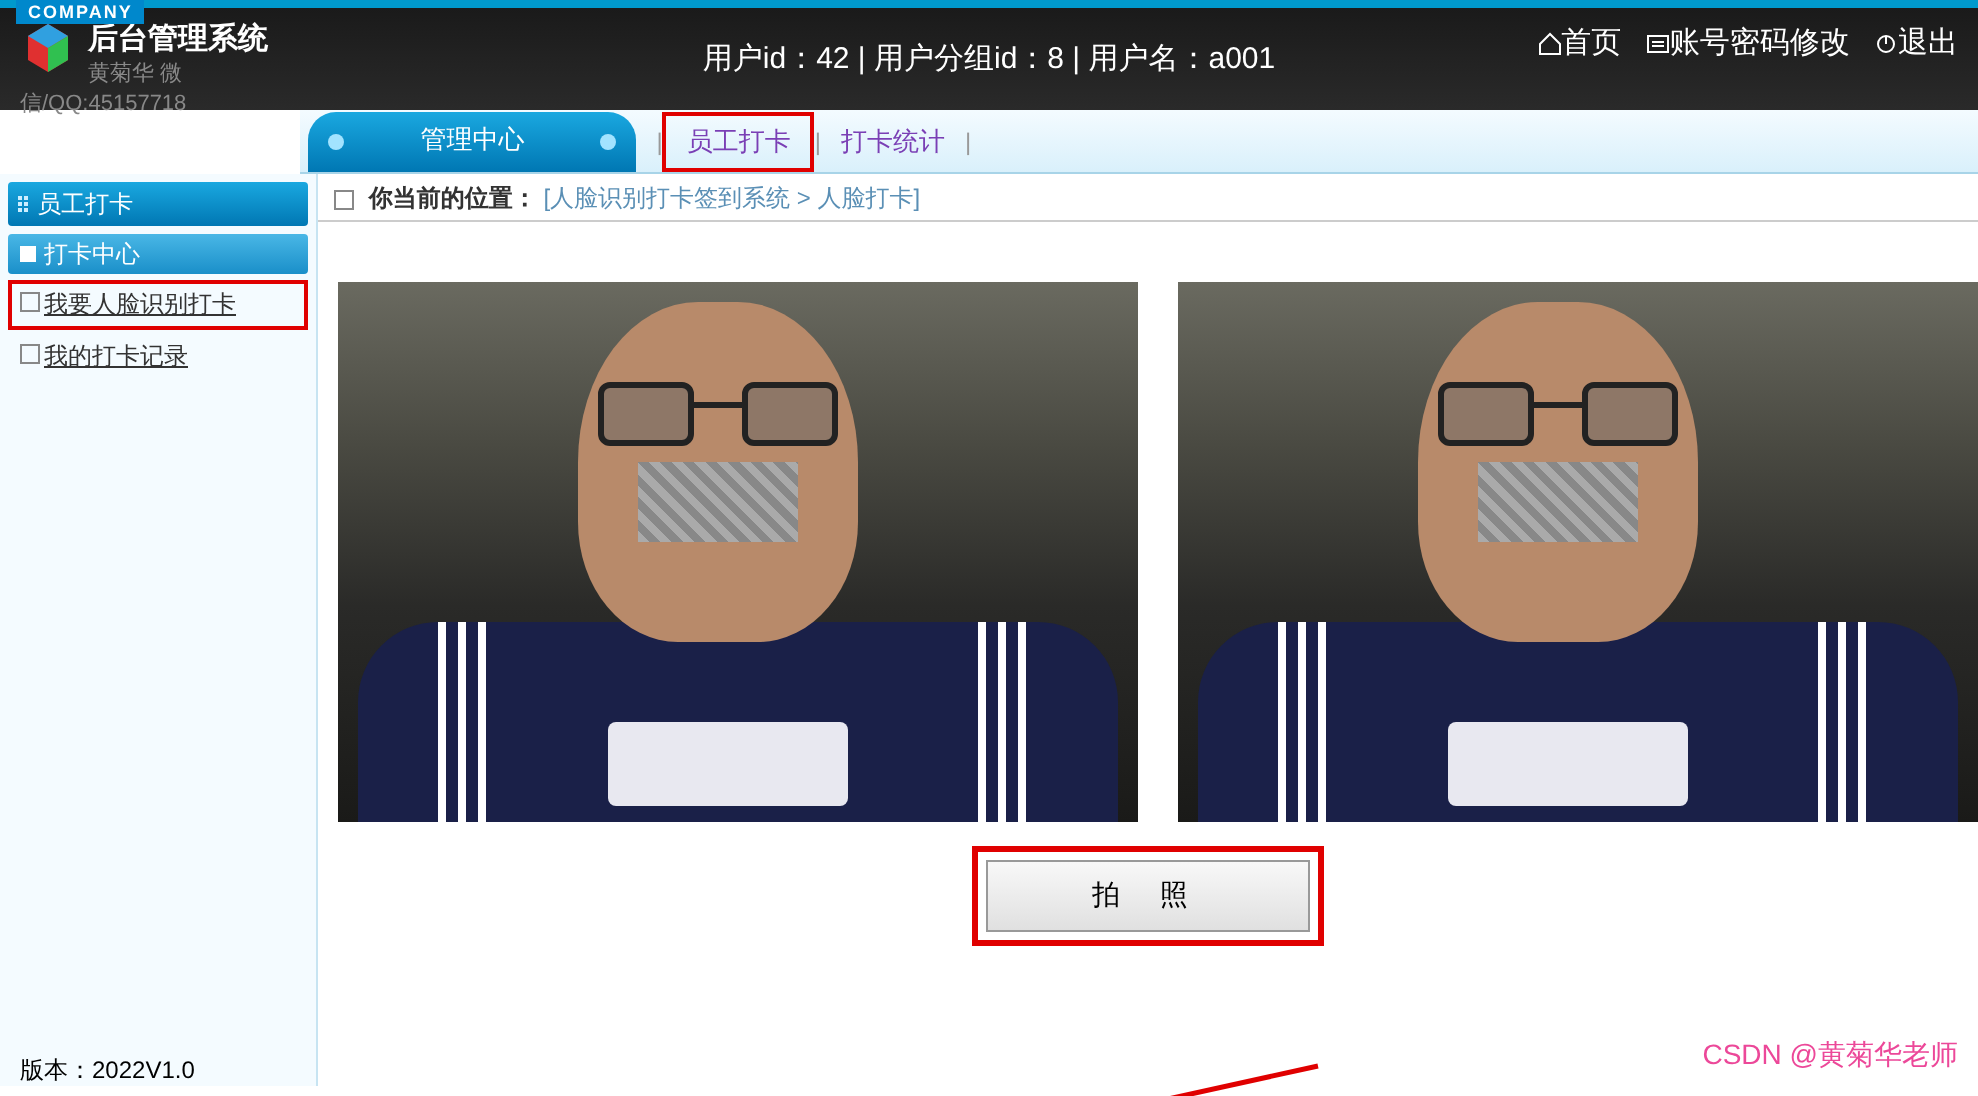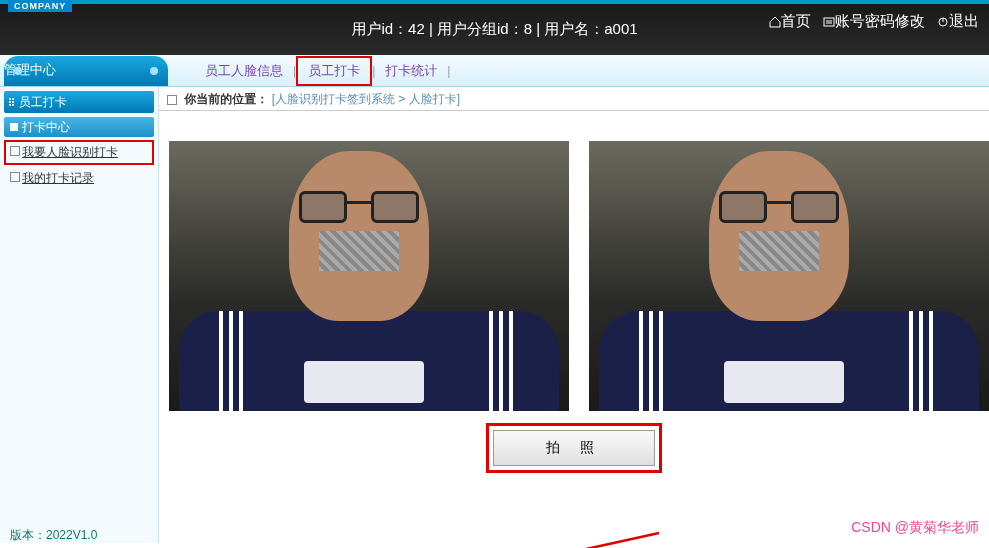--- a/index.html
+++ b/index.html
@@ -10,21 +10,21 @@
 .logo-area { float: left; padding: 6px 10px; color: #fff; }
 .logo-area .logo-icon { float: left; width: 28px; height: 28px; margin-right: 6px; }
 .logo-area .title { font-size: 15px; font-weight: bold; }
 .logo-area .sub { font-size: 11px; color: #888; }
 .top-center { position: absolute; left: 0; right: 0; text-align: center; color: #fff; font-size: 15px; top: 16px; pointer-events: none; }
 .top-right { float: right; padding: 8px 10px; color: #fff; font-size: 15px; }
 .top-right a { color: #fff; text-decoration: none; margin-left: 8px; }
 .top-right .mini-icon { display: inline-block; vertical-align: middle; }
 
 .tabbar { background: linear-gradient(#f4fbff, #d9f0fb); height: 32px; border-bottom: 1px solid #a8d4e8; display: flex; }
-.mgmt-tab { width: 164px; height: 30px; margin: 1px 17px 0 4px; background: linear-gradient(#1aa8e0, #0077b3); border-radius: 14px 14px 0 0; color: #fff; text-align: left; line-height: 28px; font-size: 13px; position: relative; }
+.mgmt-tab { width: 164px; height: 30px; margin: 1px 0 0 4px; background: linear-gradient(#1aa8e0, #0077b3); border-radius: 14px 14px 0 0; color: #fff; text-align: center; line-height: 28px; font-size: 13px; position: relative; }
 .mgmt-tab .dot { position: absolute; width: 8px; height: 8px; background: #a2e3ff; border-radius: 50%; top: 11px; }
 .mgmt-tab .dot.l { left: 10px; }
 .mgmt-tab .dot.r { right: 10px; }
 .subtabs { flex: 1; padding-left: 10px; display: flex; align-items: center; }
 .subtabs a { color: #7a3fb5; font-size: 13px; padding: 4px 10px; text-decoration: none; }
 .subtabs .sep { color: #999; }
 .subtabs a.boxed { border: 2px solid #e00000; }
 
 .body-wrap { display: flex; height: 456px; }
 .sidebar { width: 164px; background: #f4fbff; border-right: 1px solid #c7e4f2; padding: 4px 4px 0 4px; }
@@ -32,21 +32,21 @@
 .side-section-hdr .grip { position: absolute; left: 4px; top: 6px; width: 8px; height: 10px; }
 .side-section-hdr .grip span { display:block; width:2px; height:2px; background:#cceeff; float:left; margin:0.5px; }
 .side-group { margin-top: 4px; }
 .side-group-hdr { background: linear-gradient(#49b7e6, #1a8fc9); color: #fff; height: 20px; line-height: 20px; padding-left: 18px; font-size: 12px; border-radius: 2px; position: relative; }
 .side-group-hdr::before { content:""; position:absolute; left:6px; top:6px; width:8px; height:8px; background:#fff; }
 .side-item { margin: 3px 0 0 0; padding: 2px 4px 2px 18px; font-size: 12px; position: relative; }
 .side-item::before { content:""; position:absolute; left:6px; top:4px; width:8px; height:8px; border:1px solid #888; }
 .side-item a { color: #333; text-decoration: underline; }
 .side-item.boxed { border: 2px solid #e00000; padding-left: 16px; }
 .side-item.boxed::before { left:4px; }
-.side-footer { position: absolute; bottom: 4px; left: 10px; color: #0f766e; font-size: 12px; }
+.side-footer { position: absolute; bottom: 4px; left: 10px; color: #000000; font-size: 12px; }
 
 .main { flex: 1; position: relative; background: #fff; }
 .crumb { height: 24px; line-height: 24px; border-bottom: 1px solid #ccc; padding-left: 8px; font-size: 12px; color: #333; }
 .crumb .crumb-icon { display:inline-block; width:10px; height:10px; border:1px solid #888; margin-right:4px; vertical-align:middle; }
 .crumb b { font-weight: bold; }
 .crumb .path { color: #5a8fb5; }
 
 .photo-row { display: flex; gap: 20px; padding: 30px 0 0 10px; }
 .photo { width: 400px; height: 270px; background: #222; position: relative; overflow: hidden; }
 .photo .bg1 { position:absolute; inset:0; background: linear-gradient(180deg, #6a6a60 0%, #4a4a42 30%, #2a2a28 60%, #1a1a18 100%); }
@@ -67,20 +67,29 @@
 
 .arrow-svg { position:absolute; left:290px; top:440px; pointer-events:none; }
 
 .watermark { position:absolute; right:10px; bottom:6px; color:#ec4899; font-size:14px; }
 </style>
 </head>
 <body>
 
 <div class="topbar">
   <div class="company-tab">COMPANY</div>
+  <div class="logo-area">
+    <svg class="logo-icon" viewBox="0 0 28 28">
+      <polygon points="14,2 24,8 24,20 14,26 4,20 4,8" fill="#e03030"></polygon>
+      <polygon points="14,2 24,8 14,14 4,8" fill="#30a0e0"></polygon>
+      <polygon points="14,14 24,8 24,20 14,26" fill="#30c050"></polygon>
+    </svg>
+    <div class="title">后台管理系统</div>
+    <div class="sub">黄菊华 微信/QQ:45157718</div>
+  </div>
   <div class="top-center">用户id：42 | 用户分组id：8 | 用户名：a001</div>
   <div class="top-right">
     <a href="#"><svg class="mini-icon" width="12" height="12">
           <path d="M1 6 L6 1 L11 6 L11 11 L1 11 Z" fill="none" stroke="#fff"></path>
         </svg><span>首页</span></a>
     <a href="#"><svg class="mini-icon" width="12" height="12">
           <rect x="1" y="2" width="10" height="8" fill="none" stroke="#fff"></rect>
           <line x1="3" y1="5" x2="9" y2="5" stroke="#fff"></line>
           <line x1="3" y1="7" x2="9" y2="7" stroke="#fff"></line>
         </svg><span>账号密码修改</span></a>
@@ -89,21 +98,20 @@
           <line x1="6" y1="2" x2="6" y2="6" stroke="#fff"></line>
         </svg><span>退出</span></a>
   </div>
 </div>
 
 <div class="tabbar">
   <div class="mgmt-tab">
     <span class="dot l"></span><span>管理中心</span><span class="dot r"></span>
   </div>
   <div class="subtabs">
-    <a href="#">员工人脸信息</a>
     <span class="sep">|</span>
     <a href="#" class="boxed">员工打卡</a>
     <span class="sep">|</span>
     <a href="#">打卡统计</a>
     <span class="sep">|</span>
   </div>
 </div>
 
 <div class="body-wrap">
   <div class="sidebar">

